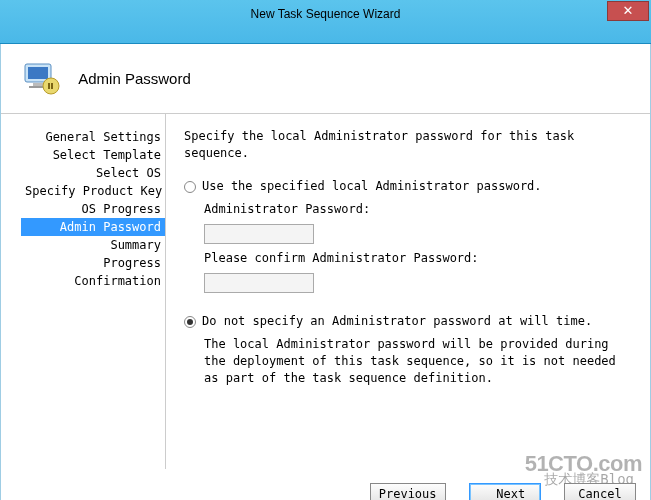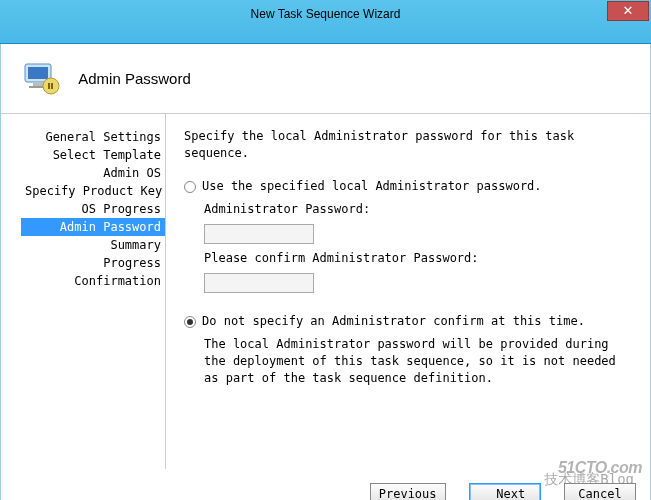--- a/index.html
+++ b/index.html
@@ -149,26 +149,25 @@
   .btn.primary {
     border: 1px solid #3399ff;
     box-shadow: 0 0 0 1px #7ac3ff inset;
     padding-left: 20px;
   }
   .watermark {
     position: absolute;
     right: 8px;
     bottom: 38px;
     font-family: Arial, sans-serif;
-    font-size: 16px;
+    font-size: 22px;
     font-weight: bold;
     color: rgba(0,0,0,0.3);
     letter-spacing: -0.5px;
     pointer-events: none;
-    font-style: italic;
   }
   .watermark-sub {
     position: absolute;
     right: 16px;
     bottom: 26px;
     font-size: 14px;
     color: rgba(0,0,0,0.35);
     pointer-events: none;
   }
 </style>
@@ -194,21 +193,21 @@
         <rect x="30" y="25" width="2" height="6" fill="#7a6414"></rect>
       </svg>
     </span>
     <span class="header-title">Admin Password</span>
   </div>
 
   <div class="content-area">
     <div class="sidebar">
       <div class="sidebar-item">General Settings</div>
       <div class="sidebar-item">Select Template</div>
-      <div class="sidebar-item">Admin OS</div>
+      <div class="sidebar-item">Select OS</div>
       <div class="sidebar-item">Specify Product Key</div>
       <div class="sidebar-item">OS Progress</div>
       <div class="sidebar-item sel">Admin Password</div>
       <div class="sidebar-item">Summary</div>
       <div class="sidebar-item">Progress</div>
       <div class="sidebar-item">Confirmation</div>
     </div>
 
     <div class="main">
       <div class="instr">Specify the local Administrator password for this task sequence.</div>
@@ -219,21 +218,21 @@
       <div class="sub">Administrator Password:</div>
       <div class="sub">
           <input type="password" class="pw-input" disabled="" value="" style="">
         </div>
       <div class="sub">Please confirm Administrator Password:</div>
       <div class="sub" style="margin-bottom:20px;">
           <input type="password" class="pw-input" disabled="" value="" style="">
         </div>
 
       <div class="opt">
-        <span class="radio on"></span><span>Do not specify an Administrator confirm at this time.</span>
+        <span class="radio on"></span><span>Do not specify an Administrator password at will time.</span>
       </div>
       <div class="desc">The local Administrator password will be provided during the deployment of this task sequence, so it is not needed as part of the task sequence definition.</div>
     </div>
   </div>
 
   <div class="watermark">51CTO.com</div>
   <div class="watermark-sub">技术博客Blog</div>
 
   <div class="button-bar">
     <span class="btn">Previous</span>

